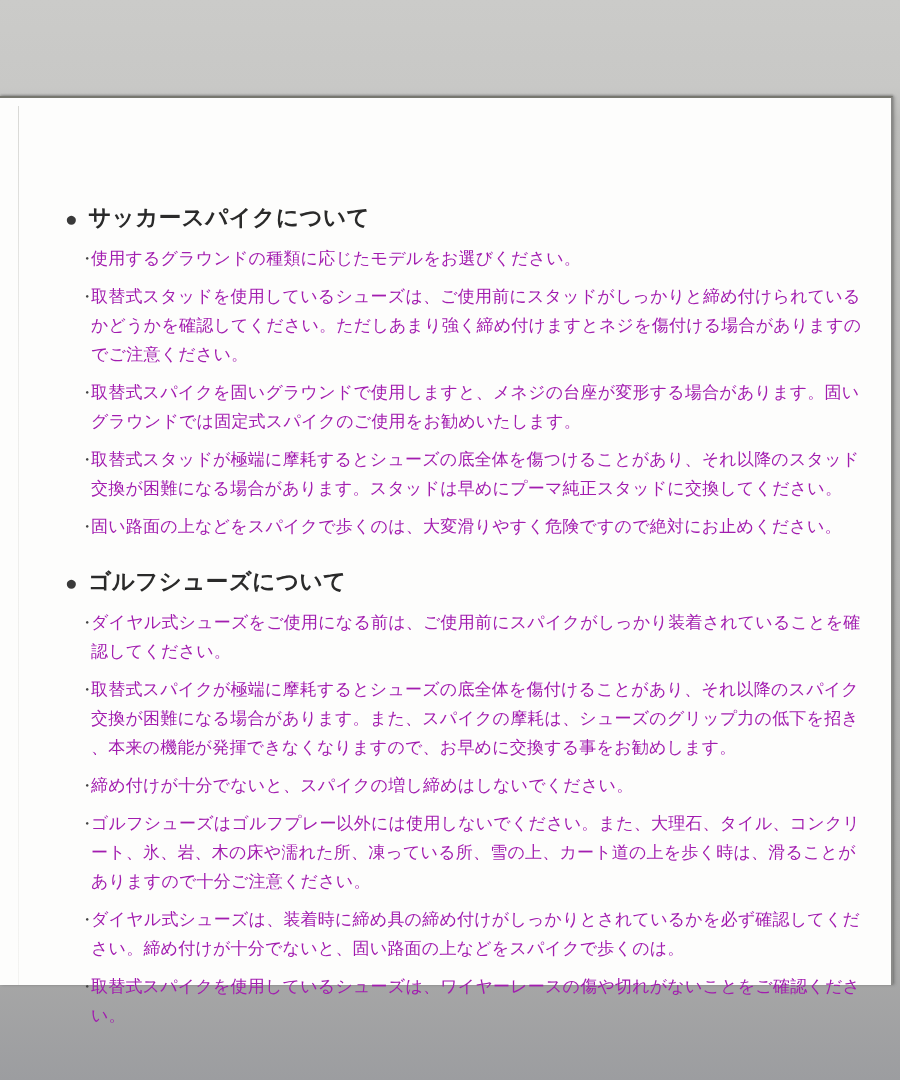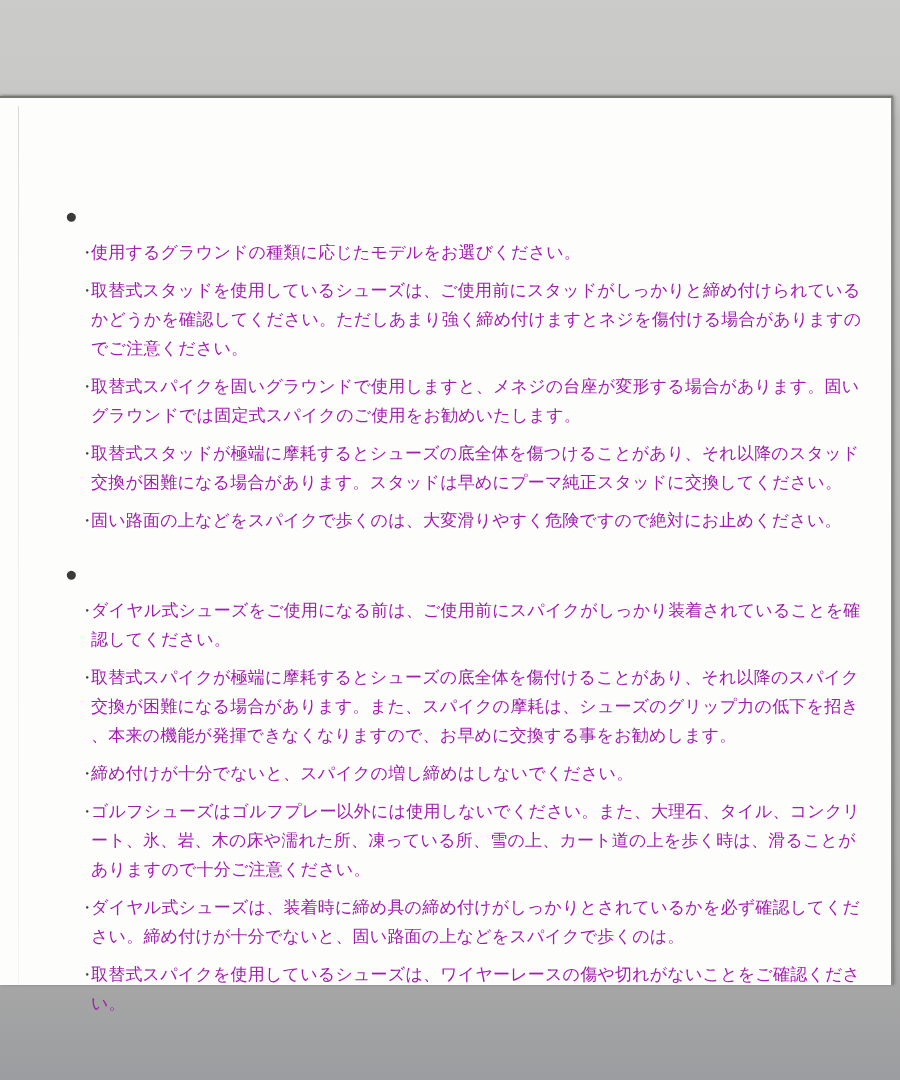--- a/index.html
+++ b/index.html
@@ -104,20 +104,21 @@
 <div class="backdrop"></div>
 
 <div class="sheet">
   <div class="sheet-crease"></div>
 
   <div class="content">
 
     <section class="section">
       <h2 class="section-title">
         <span class="dot">●</span>
+        <span>サッカースパイクについて</span>
       </h2>
       <ul class="section-body">
         <li>
           <span class="item-marker">・</span>
           <span class="item-text">使用するグラウンドの種類に応じたモデルをお選びください。</span>
         </li>
         <li>
           <span class="item-marker">・</span>
           <span class="item-text">取替式スタッドを使用しているシューズは、ご使用前にスタッドがしっかりと締め付けられているかどうかを確認してください。ただしあまり強く締め付けますとネジを傷付ける場合がありますのでご注意ください。</span>
         </li>
@@ -132,20 +133,21 @@
         <li>
           <span class="item-marker">・</span>
           <span class="item-text">固い路面の上などをスパイクで歩くのは、大変滑りやすく危険ですので絶対にお止めください。</span>
         </li>
       </ul>
     </section>
 
     <section class="section">
       <h2 class="section-title">
         <span class="dot">●</span>
+        <span>ゴルフシューズについて</span>
       </h2>
       <ul class="section-body">
         <li>
           <span class="item-marker">・</span>
           <span class="item-text">ダイヤル式シューズをご使用になる前は、ご使用前にスパイクがしっかり装着されていることを確認してください。</span>
         </li>
         <li>
           <span class="item-marker">・</span>
           <span class="item-text">取替式スパイクが極端に摩耗するとシューズの底全体を傷付けることがあり、それ以降のスパイク交換が困難になる場合があります。また、スパイクの摩耗は、シューズのグリップ力の低下を招き、本来の機能が発揮できなくなりますので、お早めに交換する事をお勧めします。</span>
         </li>

